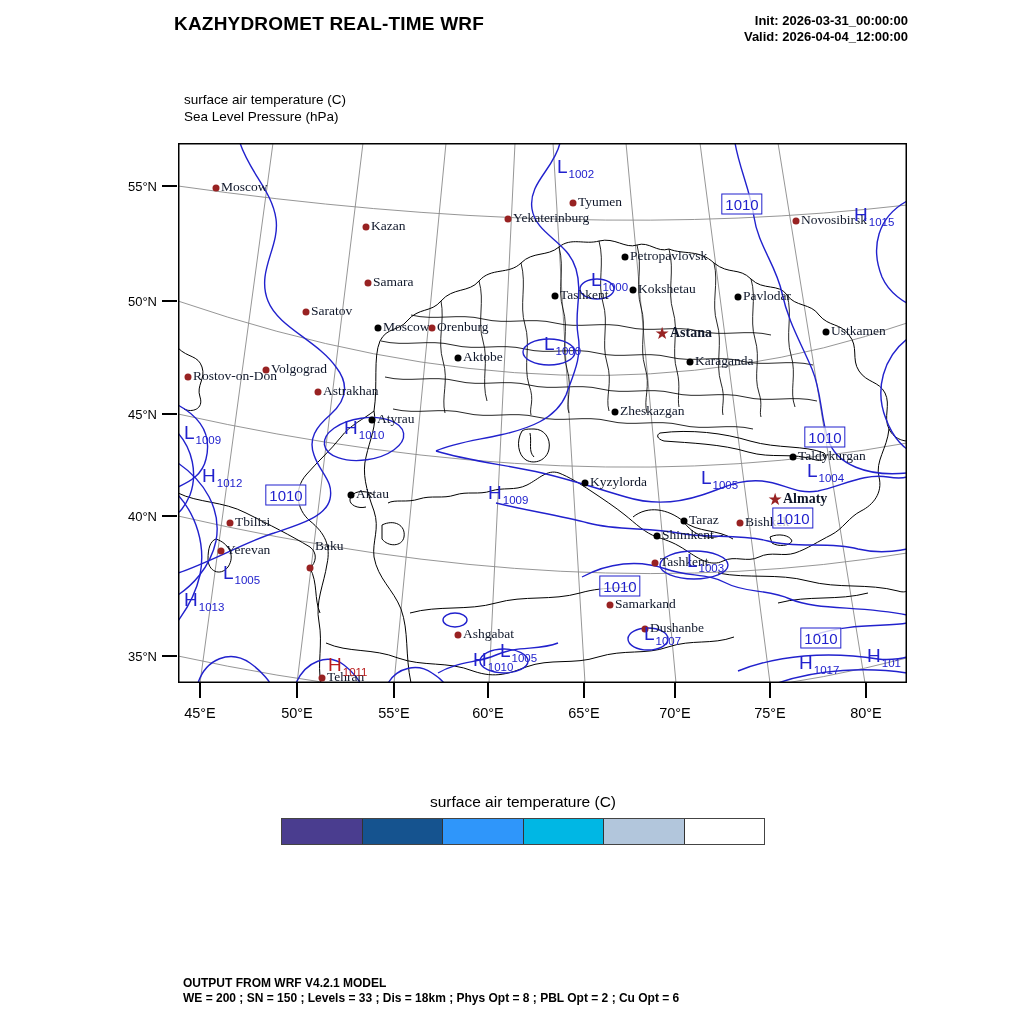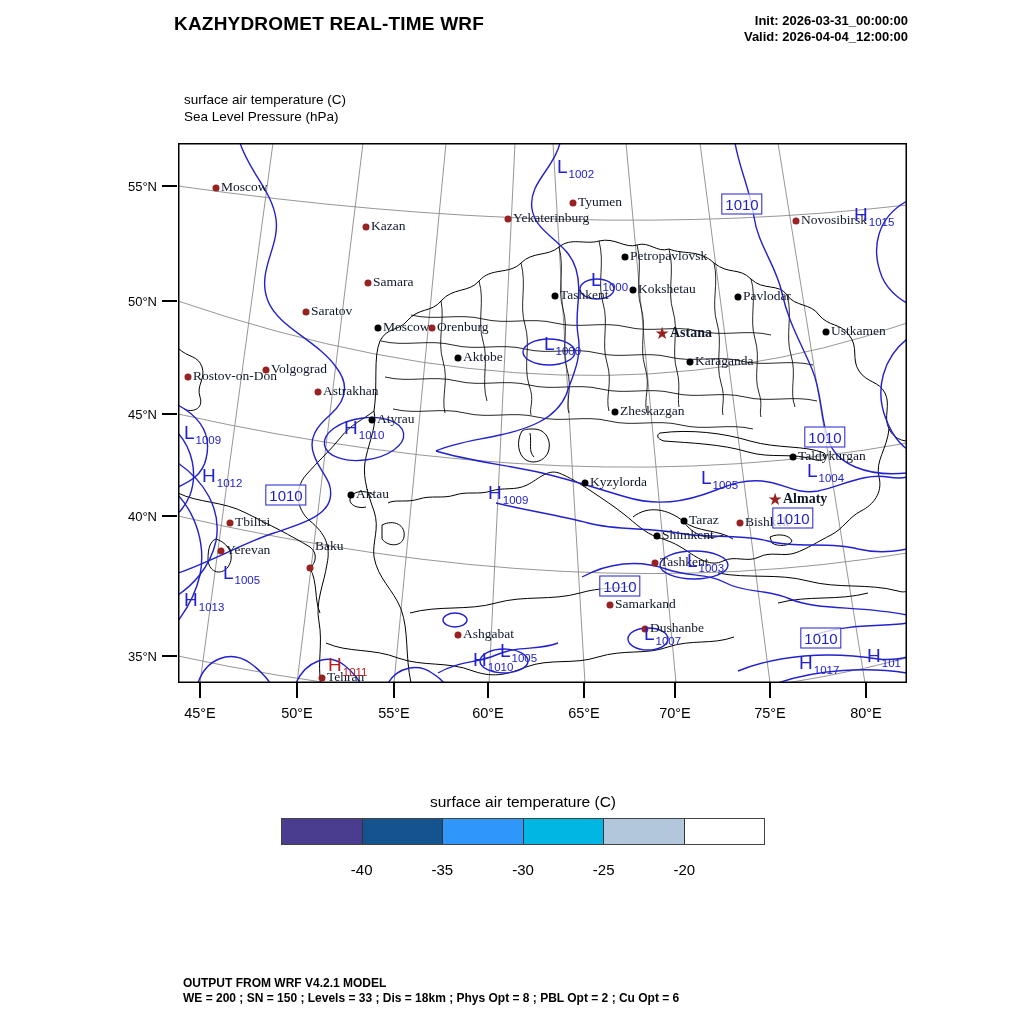--- a/index.html
+++ b/index.html
@@ -278,26 +278,19 @@
 
   <div class="cb-title">surface air temperature  (C)</div>
   <div id="colorbar">
       <div class="seg" style="background: rgb(74, 61, 143);"></div>
       <div class="seg" style="background: rgb(21, 83, 143);"></div>
       <div class="seg" style="background: rgb(47, 150, 250);"></div>
       <div class="seg" style="background: rgb(0, 183, 228);"></div>
       <div class="seg" style="background: rgb(178, 198, 220);"></div>
       <div class="seg" style="background: rgb(255, 255, 255);"></div>
     </div>
-  <div id="cb-ticks">
-      <div class="cb-tick" style="left: 80.6667px;">-40</div>
-      <div class="cb-tick" style="left: 161.333px;">-35</div>
-      <div class="cb-tick" style="left: 242px;">-30</div>
-      <div class="cb-tick" style="left: 322.667px;">-25</div>
-      <div class="cb-tick" style="left: 403.333px;">-20</div>
-    </div>
 
   <div class="footer">
     <div>OUTPUT FROM WRF V4.2.1 MODEL</div>
     <div>WE = 200 ; SN = 150 ; Levels = 33 ; Dis = 18km ; Phys Opt = 8 ; PBL Opt = 2 ; Cu Opt = 6</div>
   </div>
 
 </div>
 
 </body></html>

